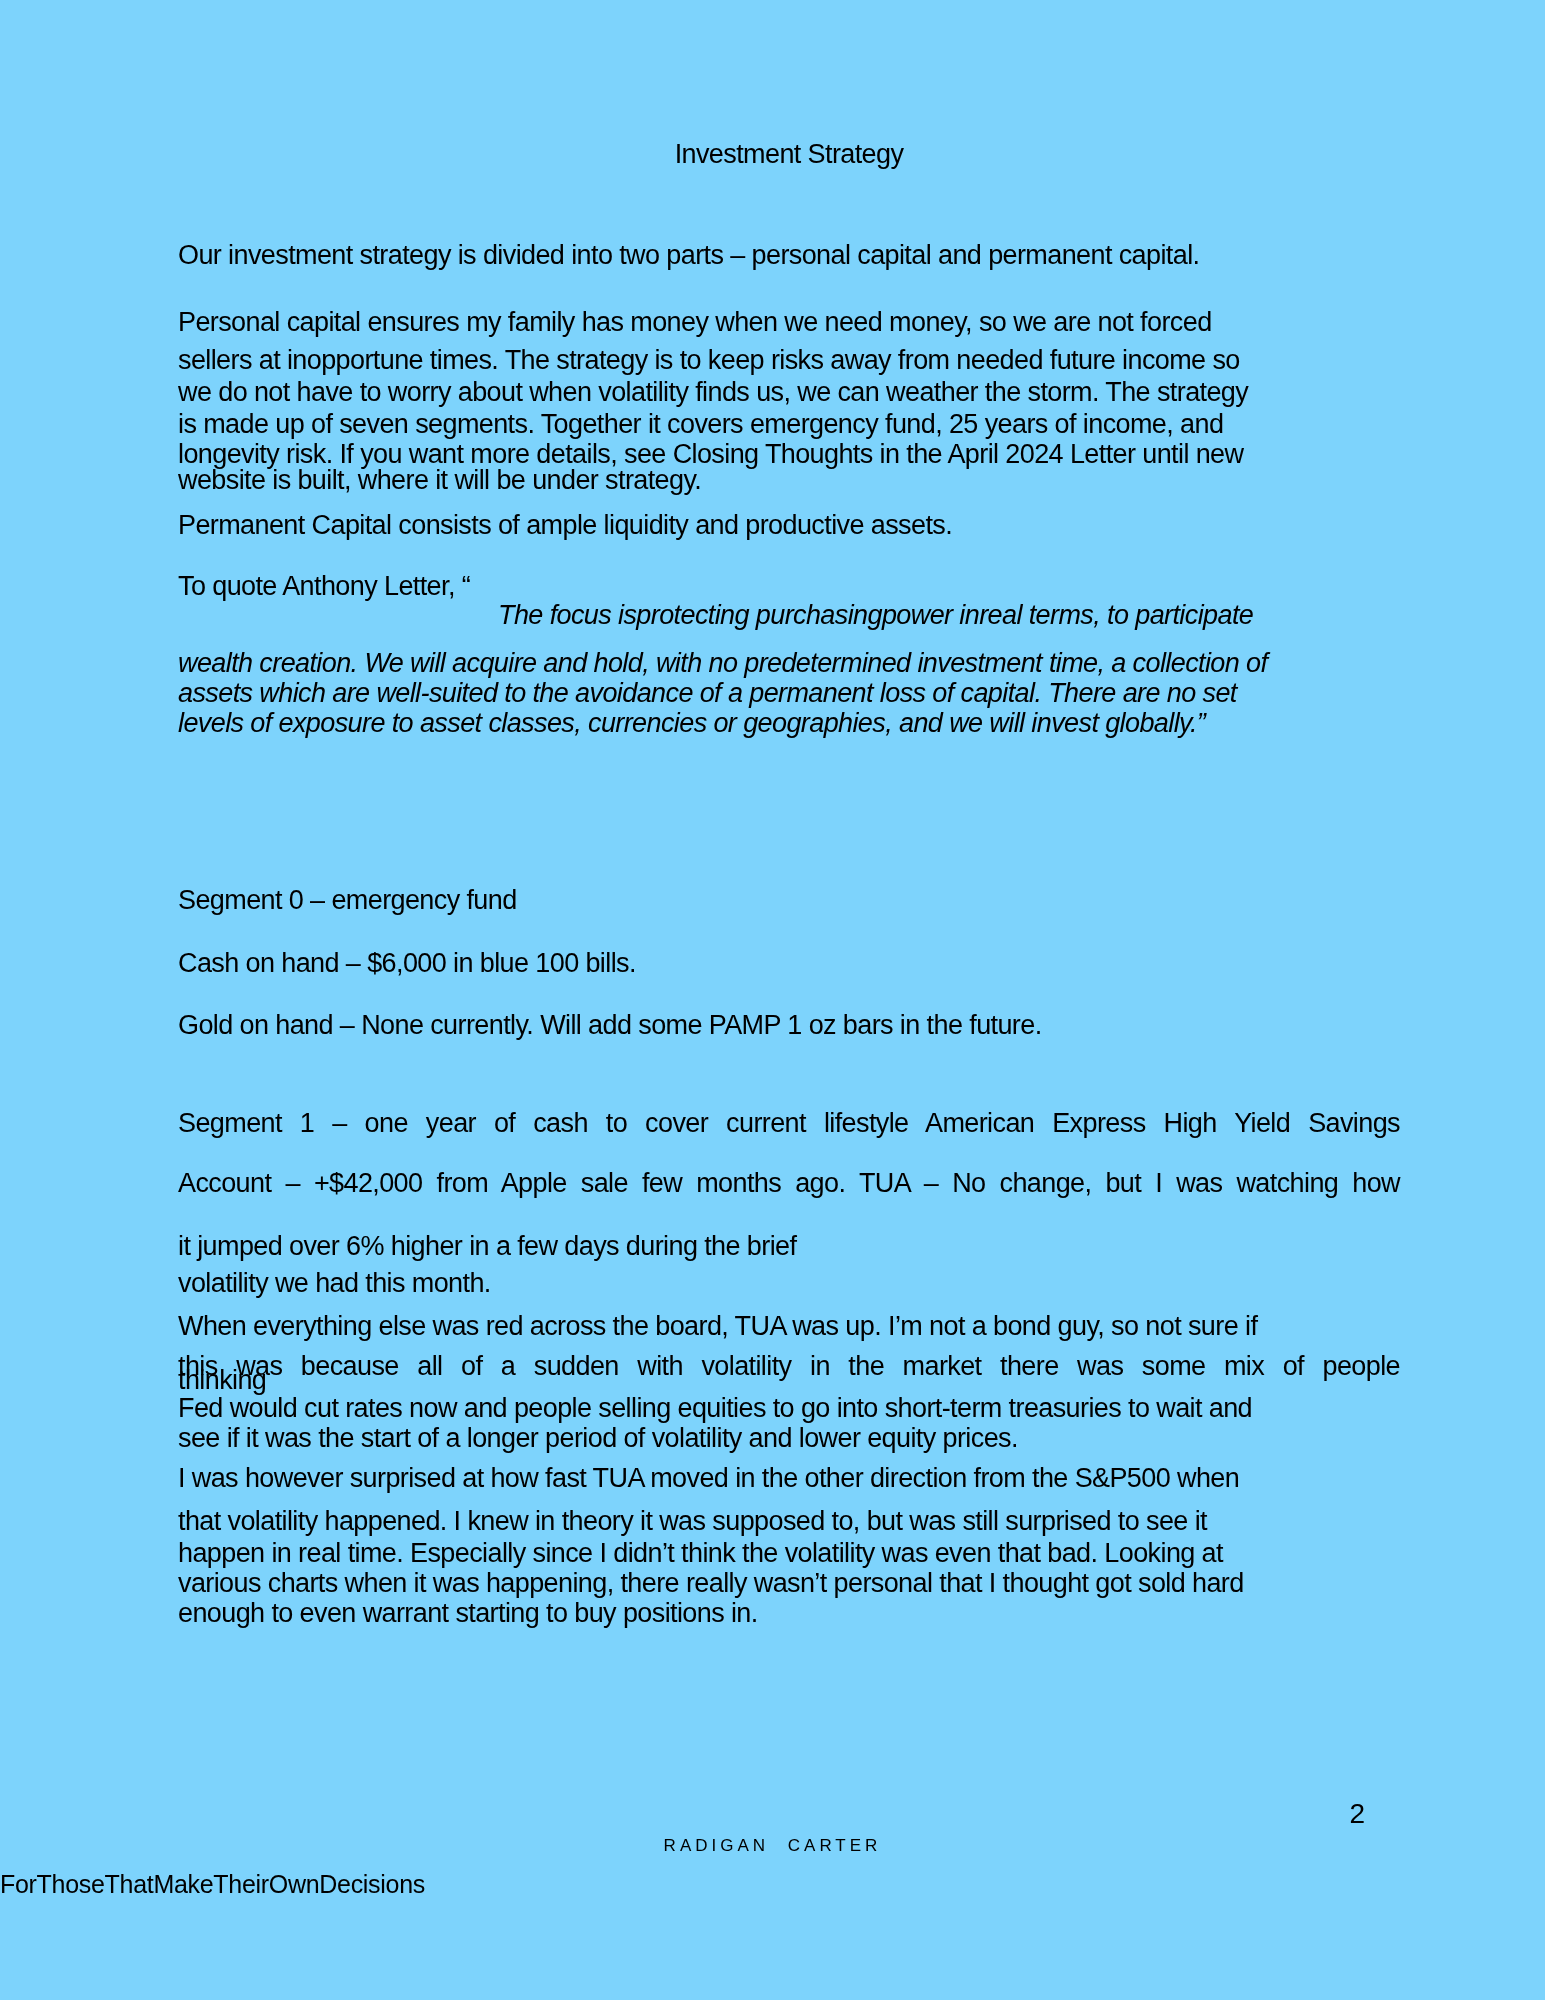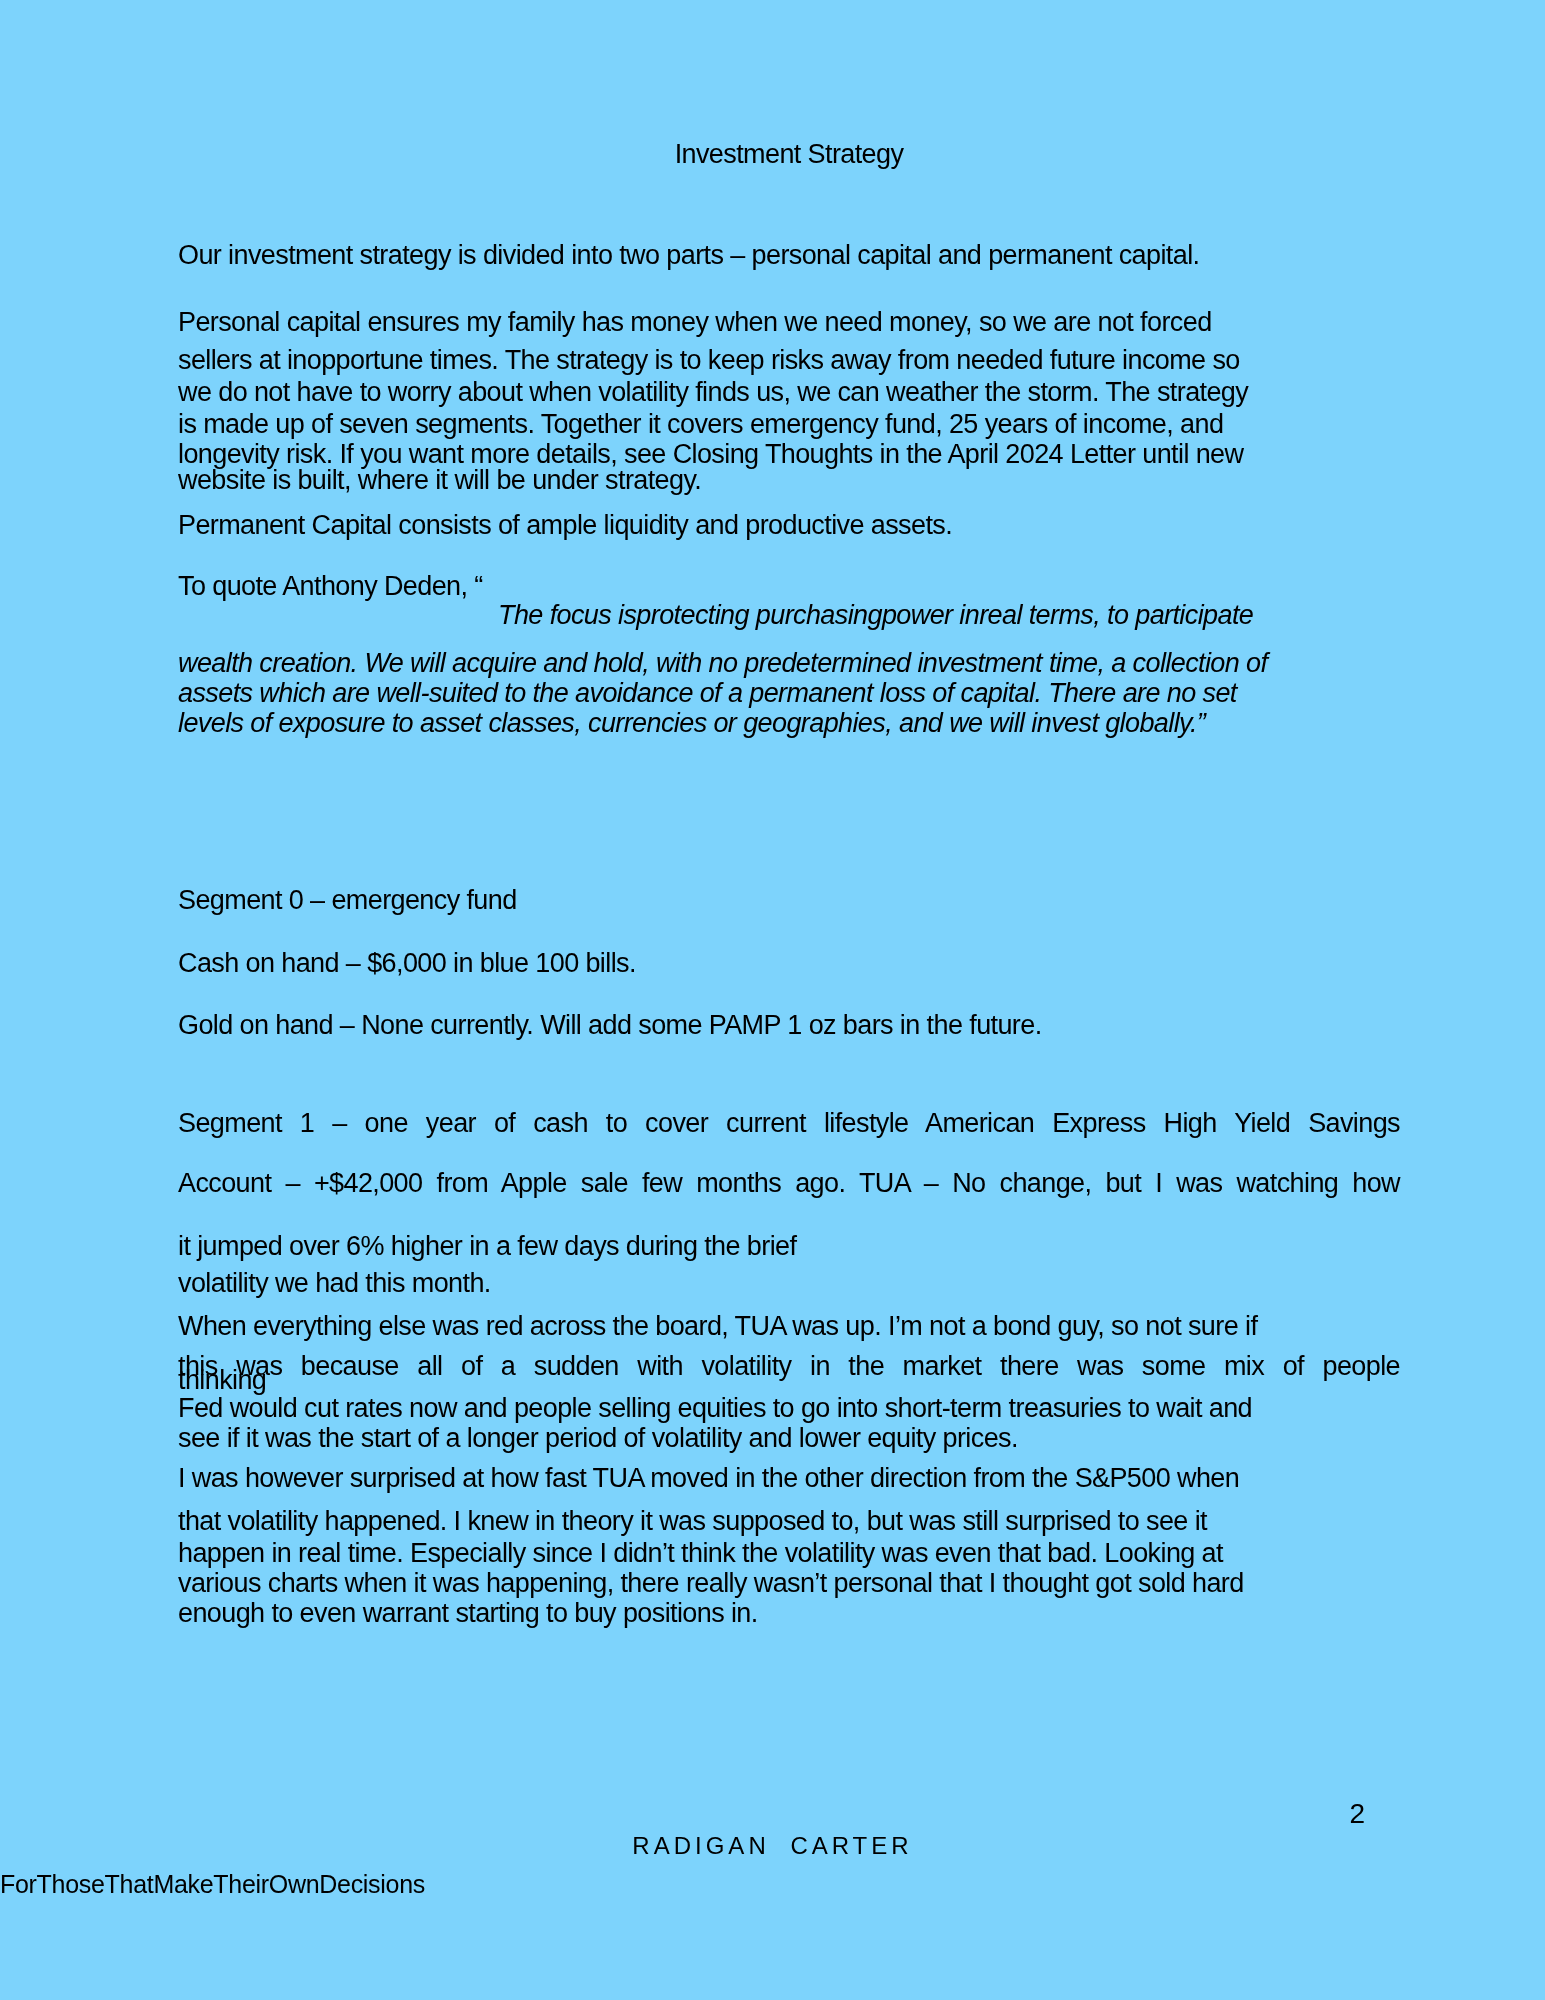--- a/index.html
+++ b/index.html
@@ -30,21 +30,21 @@
     right: 180px;
     top: 1800px;
     font-size: 28px;
     line-height: 28px;
   }
   .brand {
     position: absolute;
     left: 0; right: 0;
     top: 1835px;
     text-align: center;
-    font-size: 24px;
+    font-size: 17px;
     line-height: 22px;
     letter-spacing: 4px;
     word-spacing: 10px;
   }
   .tagline {
     position: absolute;
     left: 0; right: 0;
     top: 1873px;
     text-align: left;
     font-size: 25px;
@@ -63,21 +63,21 @@
 
   <div class="ln" style="top:309px">Personal capital ensures my family has money when we need money, so we are not forced</div>
   <div class="ln" style="top:347px">sellers at inopportune times. The strategy is to keep risks away from needed future income so</div>
   <div class="ln" style="top:379px">we do not have to worry about when volatility finds us, we can weather the storm. The strategy</div>
   <div class="ln" style="top:411px">is made up of seven segments. Together it covers emergency fund, 25 years of income, and</div>
   <div class="ln" style="top:441px">longevity risk. If you want more details, see Closing Thoughts in the April 2024 Letter until new</div>
   <div class="ln" style="top:467px">website is built, where it will be under strategy.</div>
 
   <div class="ln" style="top:512px">Permanent Capital consists of ample liquidity and productive assets.</div>
 
-  <div class="ln" style="top:573px">To quote Anthony Deden, “</div>
+  <div class="ln" style="top:573px">To quote Anthony Letter, “</div>
   <div class="ln italic indent" style="top:602px">The focus isprotecting purchasingpower inreal terms, to participate</div>
   <div class="ln italic" style="top:650px">wealth creation. We will acquire and hold, with no predetermined investment time, a collection of</div>
   <div class="ln italic" style="top:680px">assets which are well-suited to the avoidance of a permanent loss of capital. There are no set</div>
   <div class="ln italic" style="top:710px">levels of exposure to asset classes, currencies or geographies, and we will invest globally.”</div>
 
 
   <div class="ln" style="top:887px">Segment 0 – emergency fund</div>
   <div class="ln" style="top:950px">Cash on hand – $6,000 in blue 100 bills.</div>
   <div class="ln" style="top:1012px">Gold on hand – None currently. Will add some PAMP 1 oz bars in the future.</div>
 

